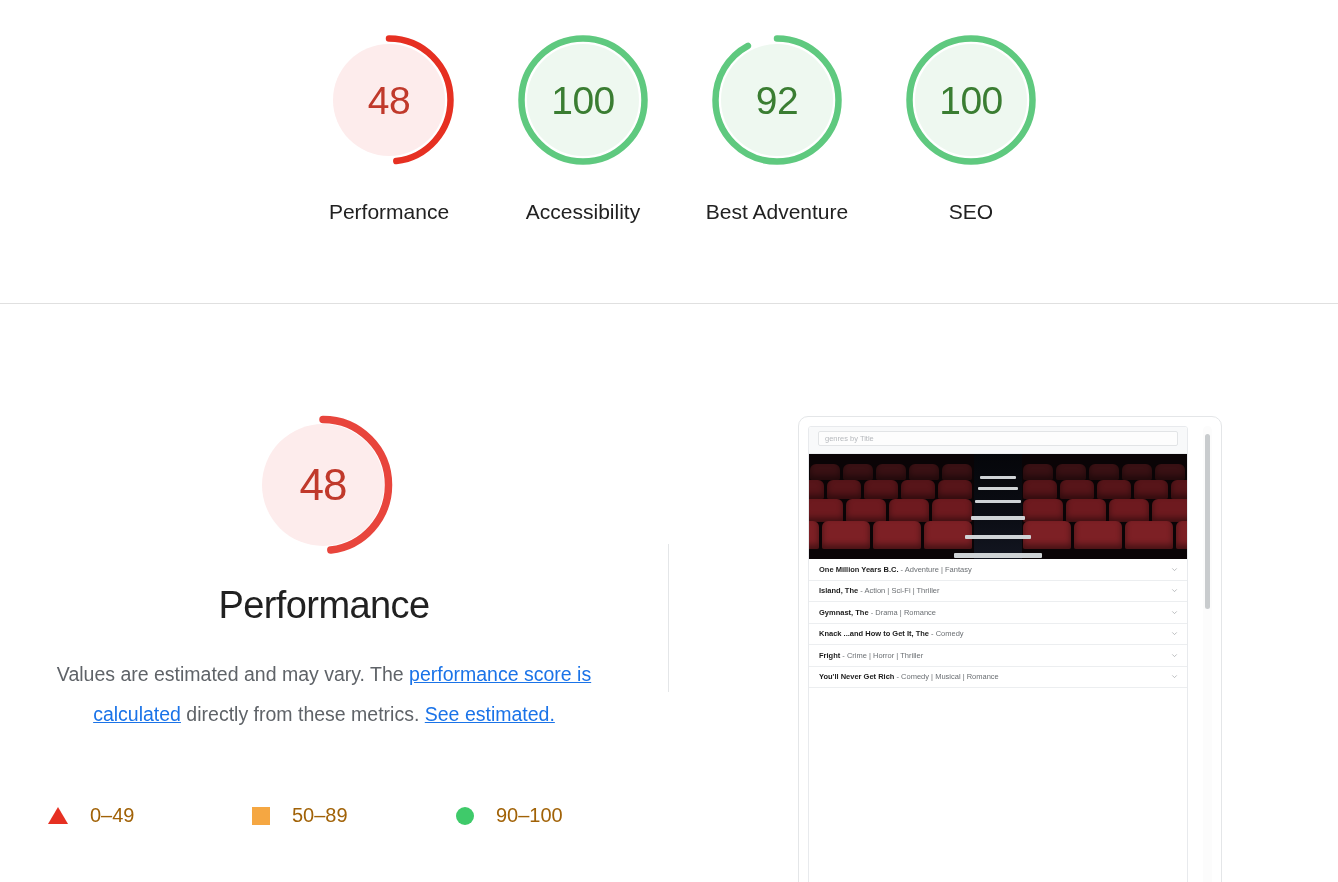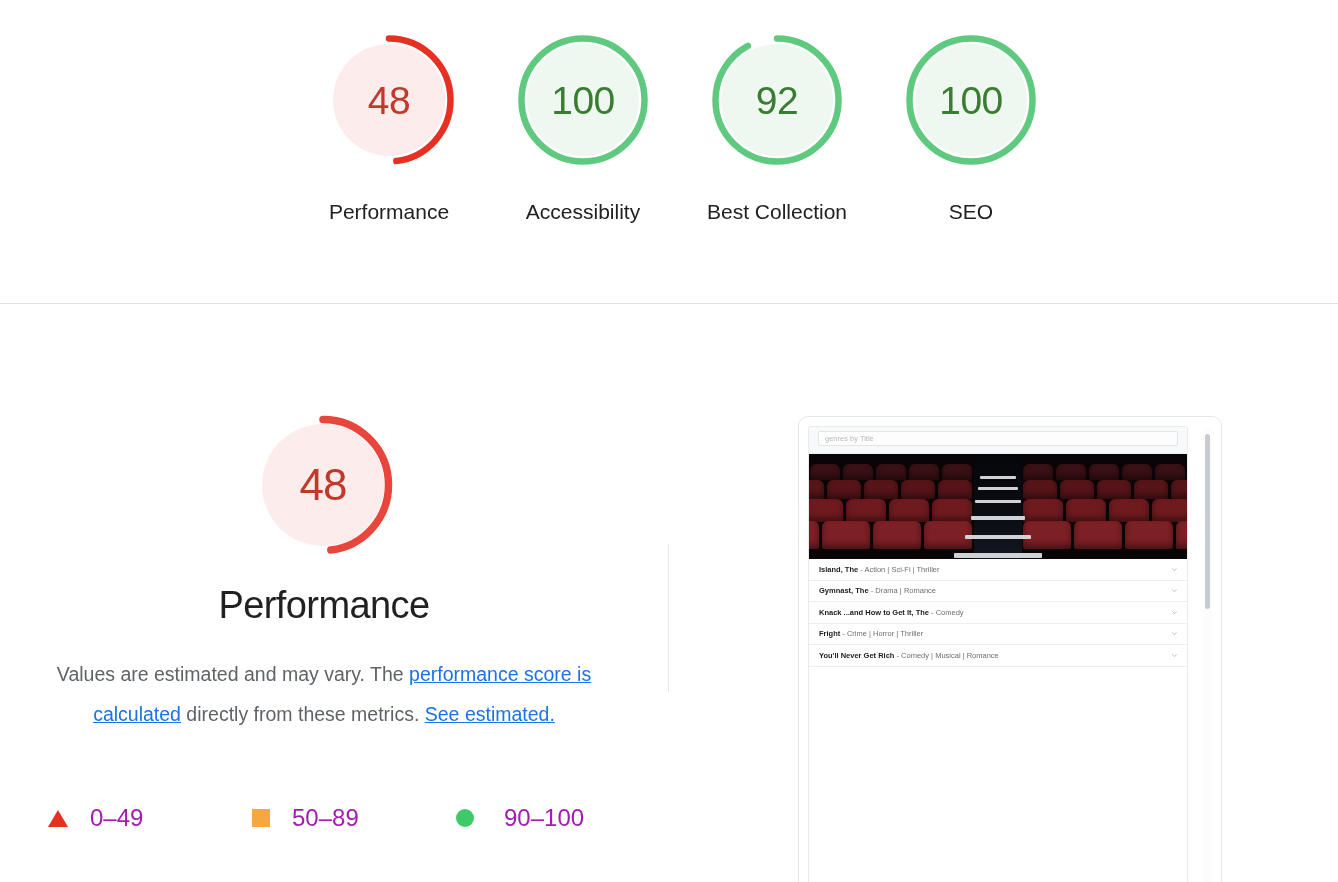--- a/index.html
+++ b/index.html
@@ -159,21 +159,20 @@
     display: flex;
     align-items: center;
   }
   .legend-item {
     display: flex;
     align-items: center;
     width: 204px;
   }
   .legend-item:last-child {
     width: auto;
-    gap: 8px;
   }
   .legend-icon {
     width: 18px;
     height: 18px;
     display: inline-block;
     margin-right: 22px;
     flex: 0 0 auto;
   }
   .legend-icon.fail {
     width: 0;
@@ -184,22 +183,22 @@
     border-bottom: 17px solid #e63022;
   }
   .legend-icon.average {
     background: #f5a742;
   }
   .legend-icon.pass {
     background: #3fca6a;
     border-radius: 50%;
   }
   .legend-text {
-    font-size: 24px;
-    color: #a21caf;
+    font-size: 20px;
+    color: #a16207;
   }
 
   .vertical-divider {
     position: absolute;
     left: 668px;
     top: 240px;
     width: 1px;
     height: 148px;
     background: #e4e6e8;
   }
@@ -376,21 +375,21 @@
         <div class="gauge-label">Accessibility</div>
       </div>
       <div class="gauge-item">
         <div class="gauge-wrap">
           <svg viewBox="0 0 140 140">
             <circle cx="70" cy="70" r="56" fill="#eef8f0"></circle>
             <circle cx="70" cy="70" r="61.5" fill="none" stroke="#5fc97f" stroke-width="6.5" stroke-linecap="round" stroke-dasharray="355.5 386.4"></circle>
           </svg>
           <span class="gauge-value" style="color:#3a7d32">92</span>
         </div>
-        <div class="gauge-label">Best Collection</div>
+        <div class="gauge-label">Best Adventure</div>
       </div>
       <div class="gauge-item">
         <div class="gauge-wrap">
           <svg viewBox="0 0 140 140">
             <circle cx="70" cy="70" r="56" fill="#eef8f0"></circle>
             <circle cx="70" cy="70" r="61.5" fill="none" stroke="#5fc97f" stroke-width="6.5" stroke-linecap="round" stroke-dasharray="386.4 386.4"></circle>
           </svg>
           <span class="gauge-value" style="color:#3a7d32">100</span>
         </div>
         <div class="gauge-label">SEO</div>
@@ -496,20 +495,26 @@
         <div class="step" style="width:36px;height:3px;top:22px;"></div>
         <div class="step" style="width:40px;height:3px;top:33px;"></div>
         <div class="step" style="width:46px;height:3px;top:46px;"></div>
         <div class="step" style="width:54px;height:4px;top:62px;"></div>
         <div class="step" style="width:66px;height:4px;top:81px;"></div>
         <div class="step" style="width:88px;height:5px;top:99px;"></div>
       </div>
 
       <div class="film-list" id="film-list">
           <div class="film-row">
+            <span class="film-row-text"><b>One Million Years B.C.</b> - Adventure | Fantasy</span>
+            <svg class="chev" viewBox="0 0 24 24">
+              <path d="M6 9l6 6 6-6" fill="none" stroke="#5f6368" stroke-width="2"></path>
+            </svg>
+          </div>
+          <div class="film-row">
             <span class="film-row-text"><b>Island, The</b> - Action | Sci-Fi | Thriller</span>
             <svg class="chev" viewBox="0 0 24 24">
               <path d="M6 9l6 6 6-6" fill="none" stroke="#5f6368" stroke-width="2"></path>
             </svg>
           </div>
           <div class="film-row">
             <span class="film-row-text"><b>Gymnast, The</b> - Drama | Romance</span>
             <svg class="chev" viewBox="0 0 24 24">
               <path d="M6 9l6 6 6-6" fill="none" stroke="#5f6368" stroke-width="2"></path>
             </svg>

